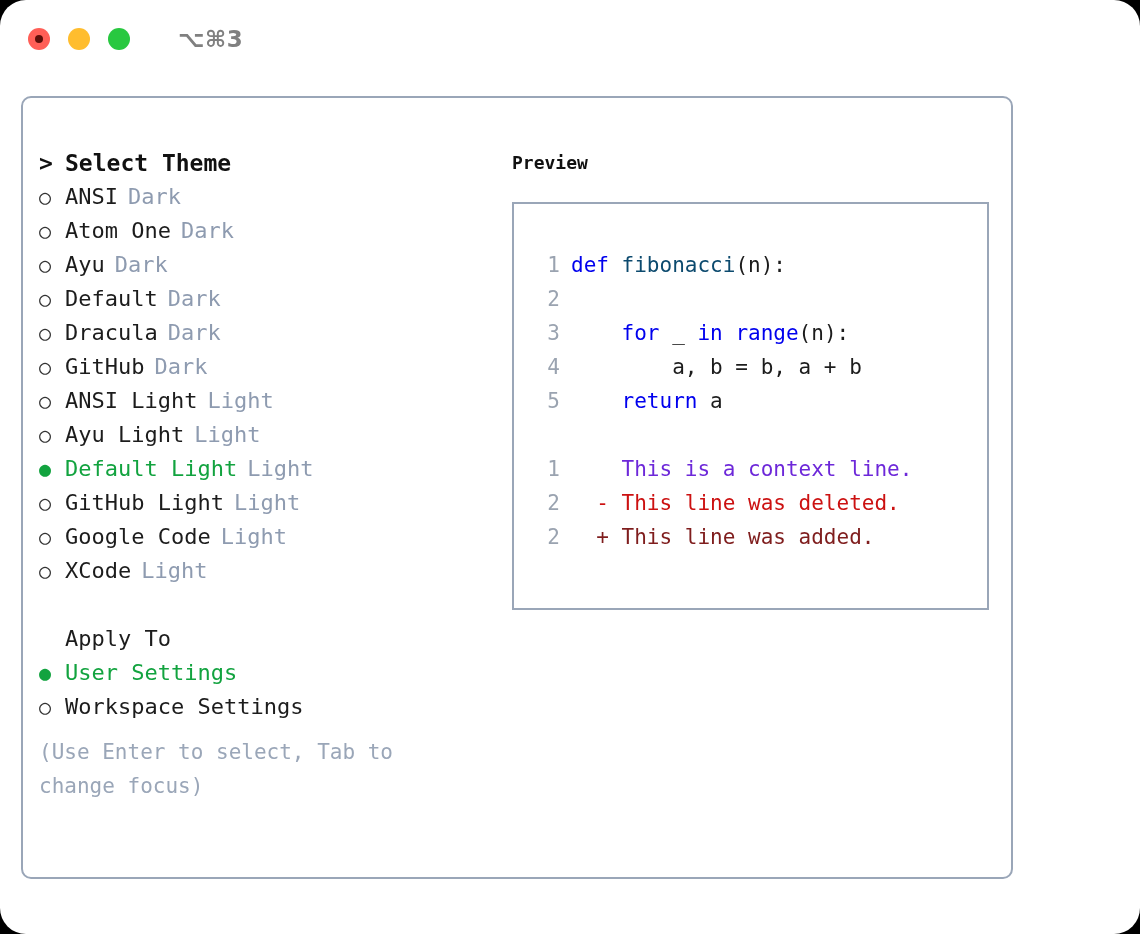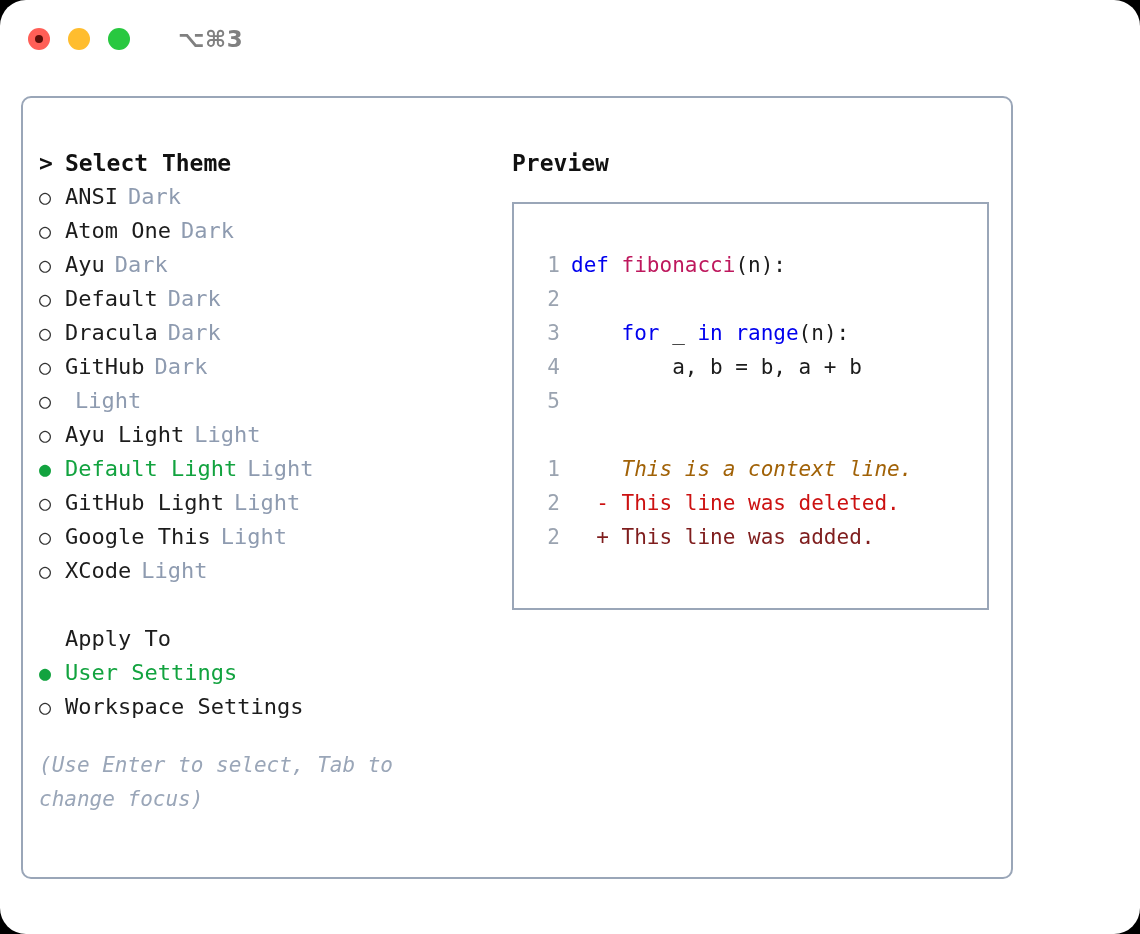--- a/index.html
+++ b/index.html
@@ -158,28 +158,27 @@
     white-space: pre;
   }
 
   .spacer-lg { height: 34px; }
 
   .hint {
     color: #9aa6b8;
     font-size: 21px;
     line-height: 34px;
     width: 400px;
-    margin-top: 24px;
+    margin-top: 11px;
     white-space: pre-wrap;
-    font-style: italic;
   }
 
   
   .preview-title {
-    font-size: 23px;
+    font-size: 18px;
     font-weight: bold;
     color: #111111;
     height: 34px;
     line-height: 34px;
     margin-bottom: 22px;
   }
   .preview-box {
     width: 477px;
     height: 408px;
     box-sizing: border-box;
@@ -197,23 +196,23 @@
   }
   .lineno {
     width: 30px;
     flex: 0 0 30px;
     text-align: right;
     color: #9aa3b0;
     margin-right: 11px;
   }
   .code-text { color: #1c1c1c; }
   .kw   { color: #0000ee; }
-  .fn   { color: #be185d; }
+  .fn   { color: #0c4a6e; }
   .gap  { height: 34px; }
-  .diff-ctx { color: #a16207; font-style: italic; }
+  .diff-ctx { color: #6d28d9; }
   .diff-del { color: #cc1111; }
   .diff-add { color: #7f1d1d; }
 </style>
 </head>
 <body>
 
 <div class="window">
 
   <div class="titlebar">
     <div class="lights">
@@ -234,25 +233,25 @@
           <span>Select Theme</span>
         </div>
 
         <div id="theme-list">
             <div class="row"><span class="bullet">○</span><span class="label">ANSI</span><span class="tag">Dark</span></div>
             <div class="row"><span class="bullet">○</span><span class="label">Atom One</span><span class="tag">Dark</span></div>
             <div class="row"><span class="bullet">○</span><span class="label">Ayu</span><span class="tag">Dark</span></div>
             <div class="row"><span class="bullet">○</span><span class="label">Default</span><span class="tag">Dark</span></div>
             <div class="row"><span class="bullet">○</span><span class="label">Dracula</span><span class="tag">Dark</span></div>
             <div class="row"><span class="bullet">○</span><span class="label">GitHub</span><span class="tag">Dark</span></div>
-            <div class="row"><span class="bullet">○</span><span class="tag">Light</span></div>
+            <div class="row"><span class="bullet">○</span><span class="label">ANSI Light</span><span class="tag">Light</span></div>
             <div class="row"><span class="bullet">○</span><span class="label">Ayu Light</span><span class="tag">Light</span></div>
             <div class="row"><span class="bullet on">●</span><span class="label sel">Default Light</span><span class="tag">Light</span></div>
             <div class="row"><span class="bullet">○</span><span class="label">GitHub Light</span><span class="tag">Light</span></div>
-            <div class="row"><span class="bullet">○</span><span class="label">Google This</span><span class="tag">Light</span></div>
+            <div class="row"><span class="bullet">○</span><span class="label">Google Code</span><span class="tag">Light</span></div>
             <div class="row"><span class="bullet">○</span><span class="label">XCode</span><span class="tag">Light</span></div>
           </div>
 
         <div class="spacer-lg"></div>
 
         <div class="section-heading">Apply To</div>
 
         <div id="apply-list">
             <div class="row"><span class="bullet on">●</span><span class="label sel">User Settings</span></div>
             <div class="row"><span class="bullet">○</span><span class="label">Workspace Settings</span></div>
@@ -263,21 +262,21 @@
 
       <div class="col-right">
         <div class="preview-title">Preview</div>
 
         <div class="preview-box">
           <div id="code-block">
               <div class="code-line"><span class="lineno">1</span><span><span class="kw">def </span><span class="fn">fibonacci</span><span class="code-text">(n):</span></span></div>
               <div class="code-line"><span class="lineno">2</span></div>
               <div class="code-line"><span class="lineno">3</span><span>    <span class="kw">for </span><span class="code-text">_ </span><span class="kw">in </span><span class="kw">range</span><span class="code-text">(n):</span></span></div>
               <div class="code-line"><span class="lineno">4</span><span>        <span class="code-text">a, b = b, a + b</span></span></div>
-              <div class="code-line"><span class="lineno">5</span></div>
+              <div class="code-line"><span class="lineno">5</span><span>    <span class="kw">return </span><span class="code-text">a</span></span></div>
             </div>
           <div class="gap"></div>
           <div id="diff-block">
               <div class="code-line"><span class="lineno">1</span><span class="diff-ctx">    This is a context line.</span></div>
               <div class="code-line"><span class="lineno">2</span><span class="diff-del">  - This line was deleted.</span></div>
               <div class="code-line"><span class="lineno">2</span><span class="diff-add">  + This line was added.</span></div>
             </div>
         </div>
       </div>
 

